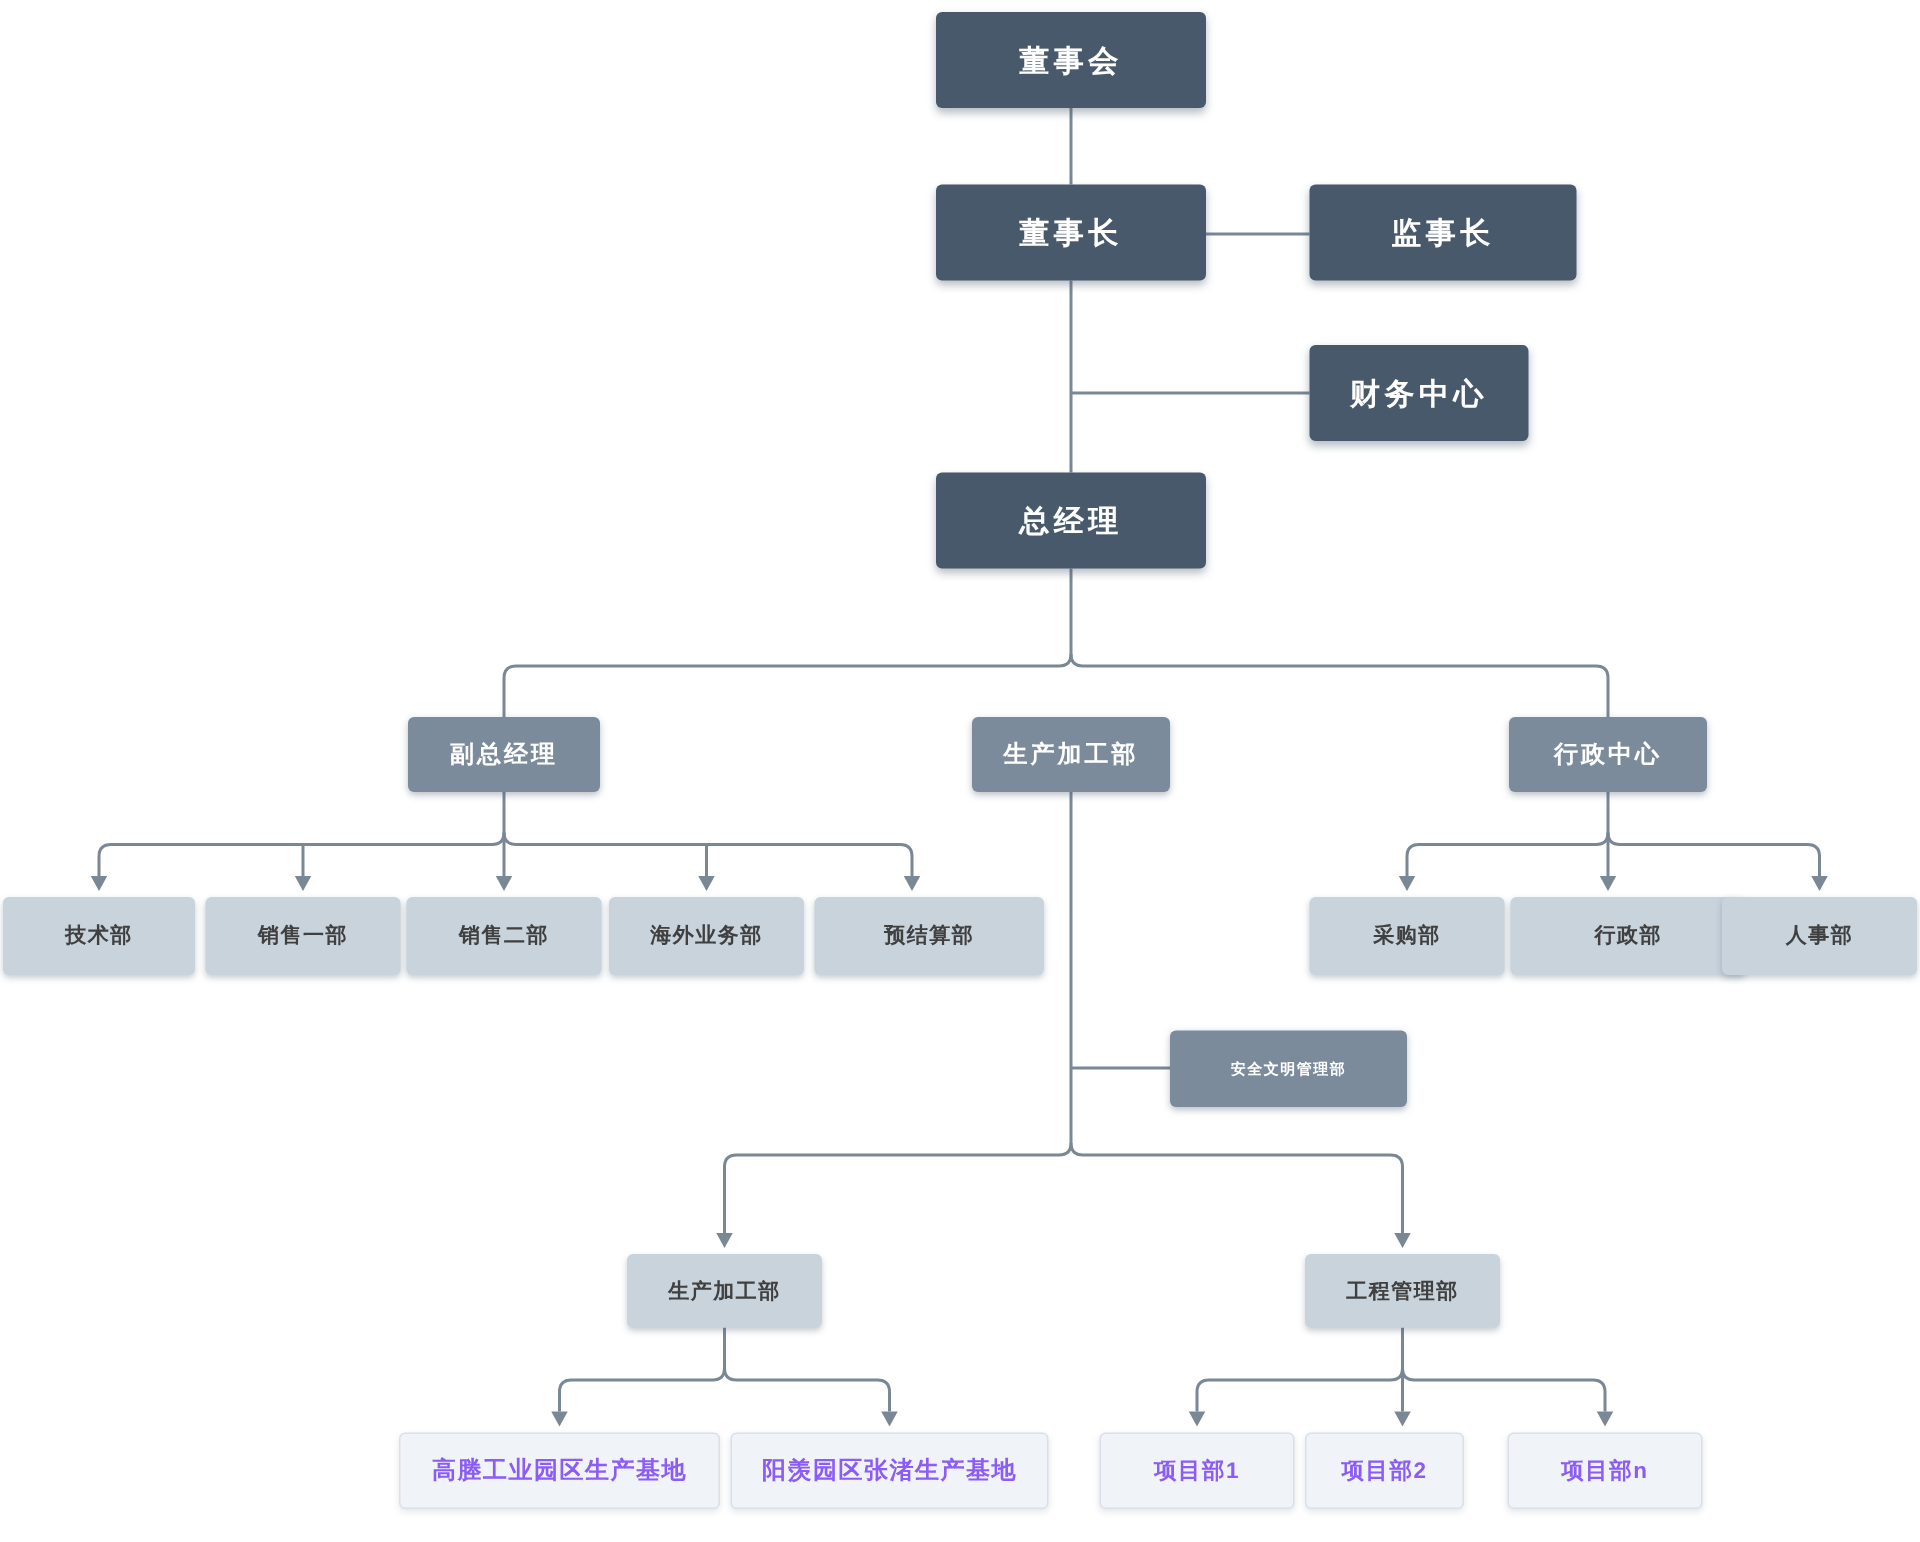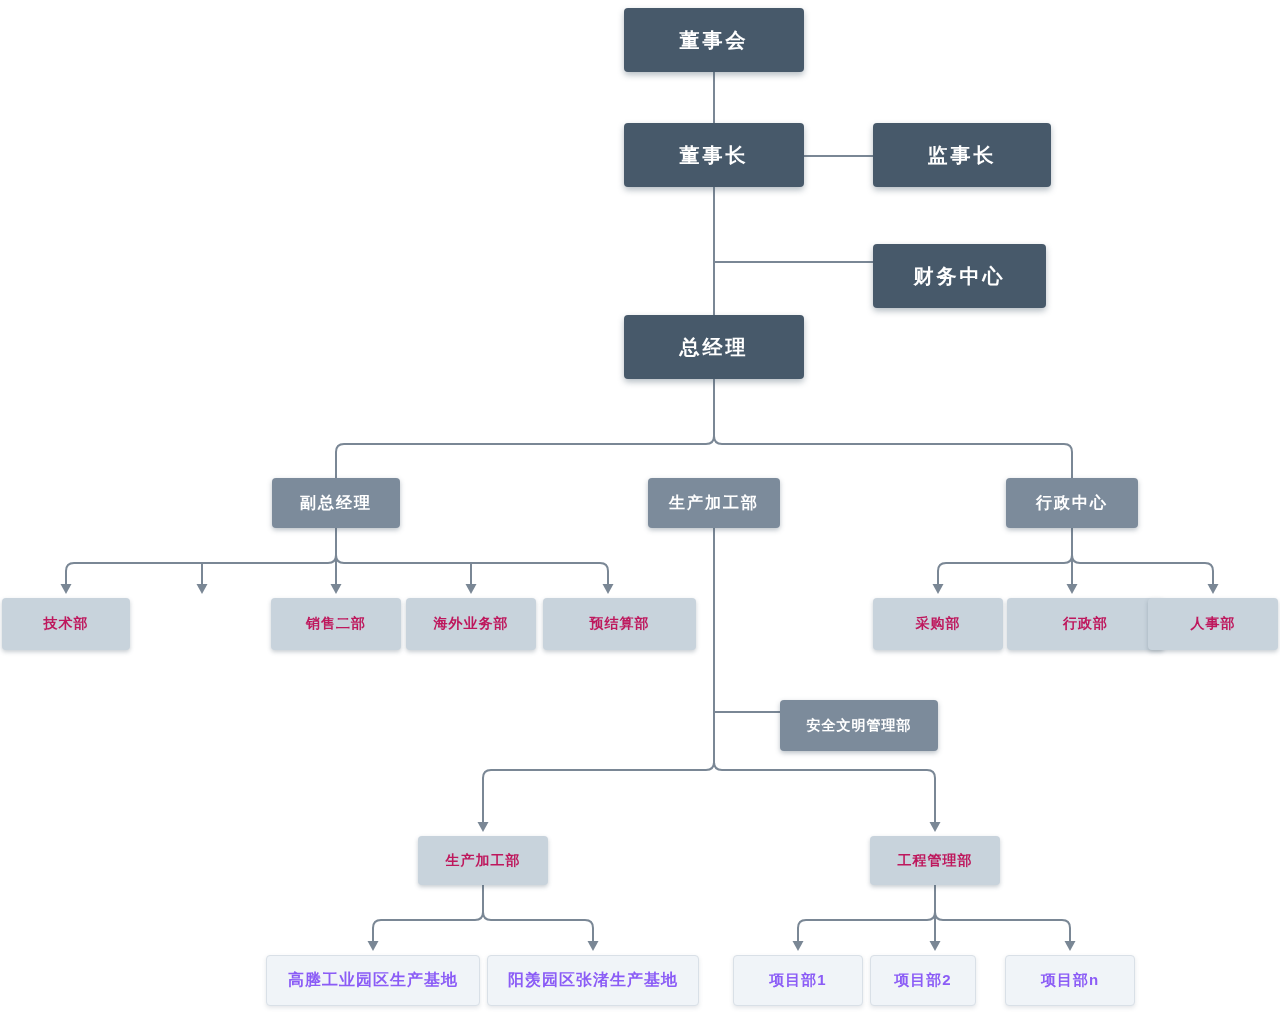--- a/index.html
+++ b/index.html
@@ -25,26 +25,25 @@
     font-size:20px;letter-spacing:3px;
     box-shadow:0 3px 6px rgba(71,89,106,.40);
   }
   .lv-mid{
     background:#7c8b9b;color:#ffffff;
     font-size:16px;letter-spacing:2px;
     box-shadow:0 2px 5px rgba(71,89,106,.38);
   }
   .lv-mid-sm{
     background:#7c8b9b;color:#ffffff;
-    font-size:14px;letter-spacing:1px;
+    font-size:10px;letter-spacing:1px;
     box-shadow:0 2px 5px rgba(71,89,106,.38);
-    margin-top:13px;
   }
   .lv-light{
-    background:#c8d3dc;color:#be185d;
+    background:#c8d3dc;color:#404040;
     font-size:14px;letter-spacing:1px;
     box-shadow:0 2px 4px rgba(71,89,106,.30);
   }
   .lv-pale{
     background:#f0f4f8;color:#8b5cf6;
     font-size:15px;letter-spacing:1px;
     border:1px solid #d9e0e7;
     box-shadow:0 2px 4px rgba(71,89,106,.15);
   }
   .lv-pale.wide{font-size:16px;}
@@ -117,39 +116,42 @@
 
   <div class="node lv-dark" style="left:624px;top:8px;width:180px;height:64px">
     <span>董事会</span>
   </div>
   <div class="node lv-dark" style="left:624px;top:123px;width:180px;height:64px">
     <span>董事长</span>
   </div>
   <div class="node lv-dark" style="left:873px;top:123px;width:178px;height:64px">
     <span>监事长</span>
   </div>
-  <div class="node lv-dark" style="left:873px;top:244px;width:173px;height:64px">
+  <div class="node lv-dark" style="left:873px;top:230px;width:146px;height:64px">
     <span>财务中心</span>
   </div>
   <div class="node lv-dark" style="left:624px;top:315px;width:180px;height:64px">
     <span>总经理</span>
   </div>
 
   <div class="node lv-mid" style="left:272px;top:478px;width:128px;height:50px">
     <span>副总经理</span>
   </div>
   <div class="node lv-mid" style="left:648px;top:478px;width:132px;height:50px">
     <span>生产加工部</span>
   </div>
   <div class="node lv-mid" style="left:1006px;top:478px;width:132px;height:50px">
     <span>行政中心</span>
   </div>
 
   <div class="node lv-light" style="left:2px;top:598px;width:128px;height:52px">
     <span>技术部</span>
+  </div>
+  <div class="node lv-light" style="left:137px;top:598px;width:130px;height:52px">
+    <span>销售一部</span>
   </div>
   <div class="node lv-light" style="left:271px;top:598px;width:130px;height:52px">
     <span>销售二部</span>
   </div>
   <div class="node lv-light" style="left:406px;top:598px;width:130px;height:52px">
     <span>海外业务部</span>
   </div>
   <div class="node lv-light" style="left:543px;top:598px;width:153px;height:52px">
     <span>预结算部</span>
   </div>

